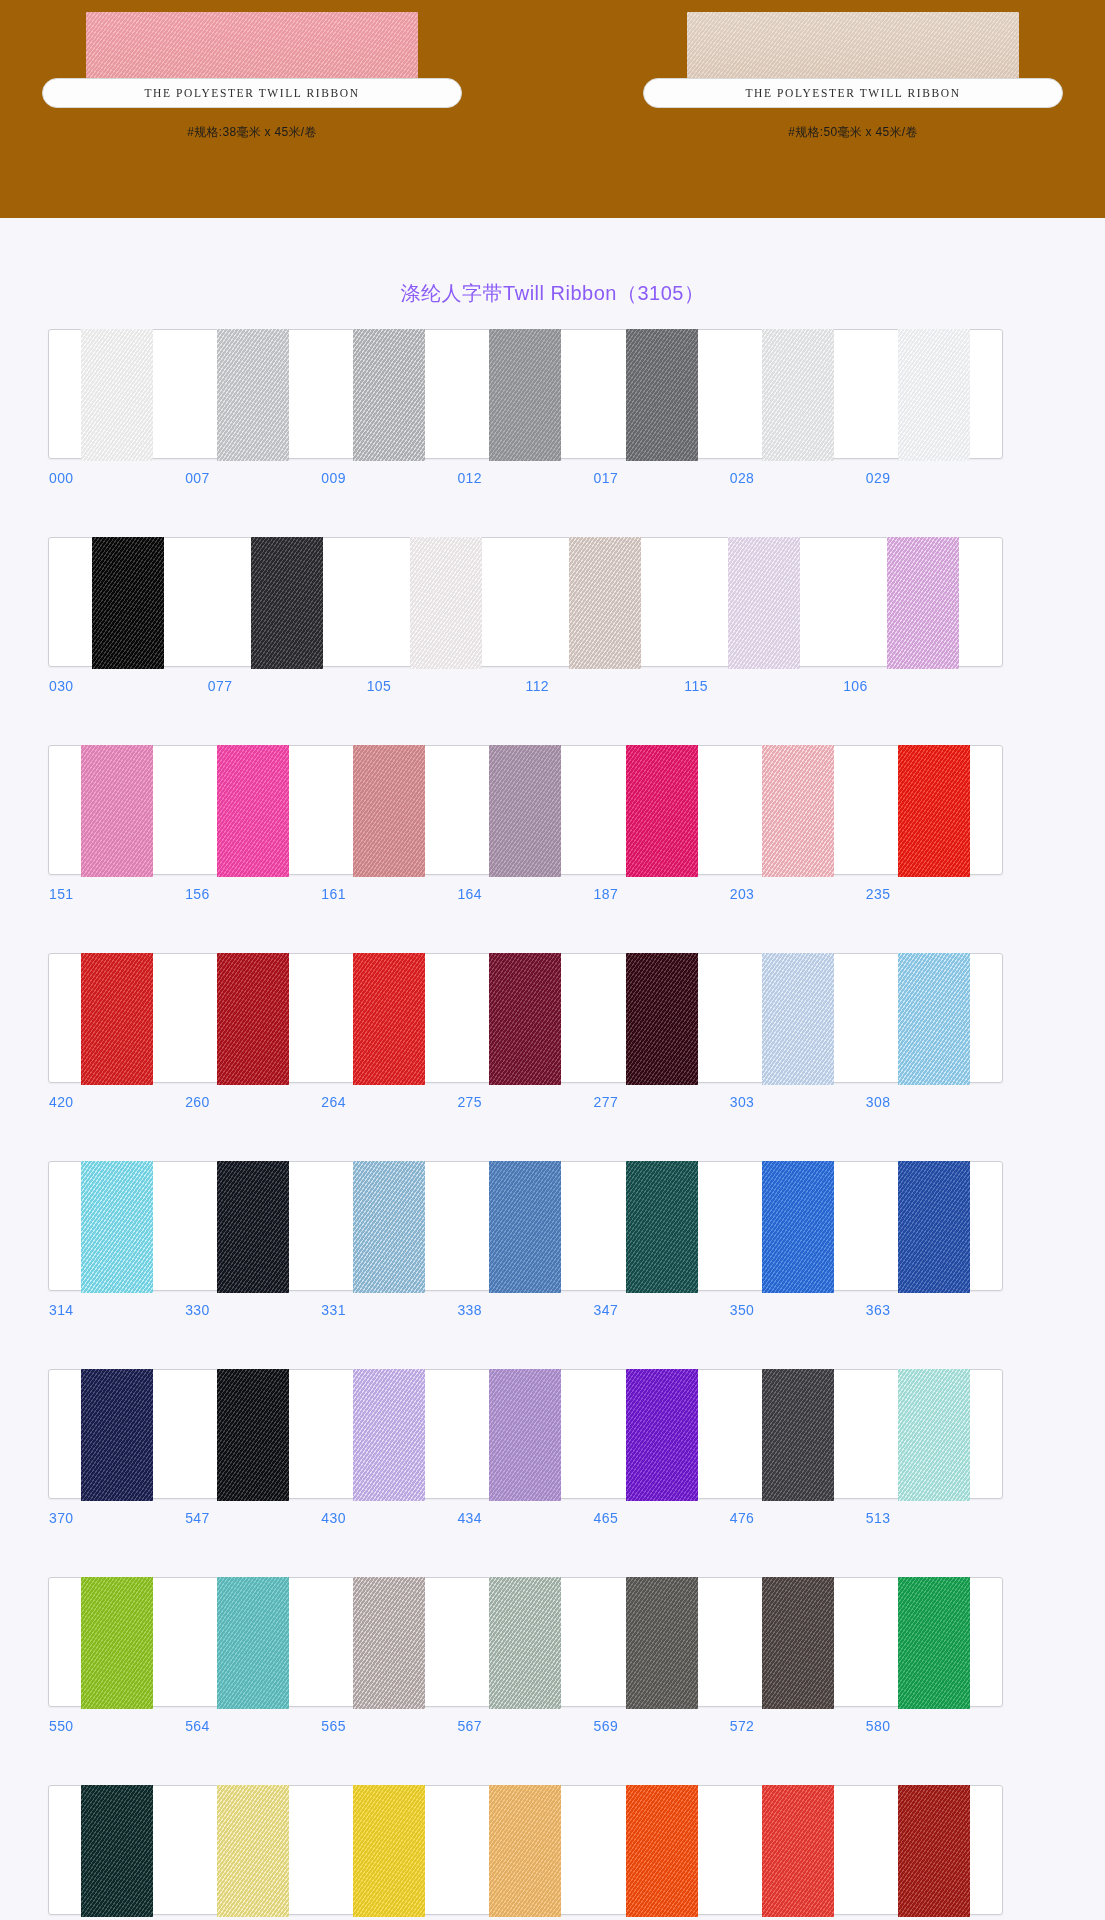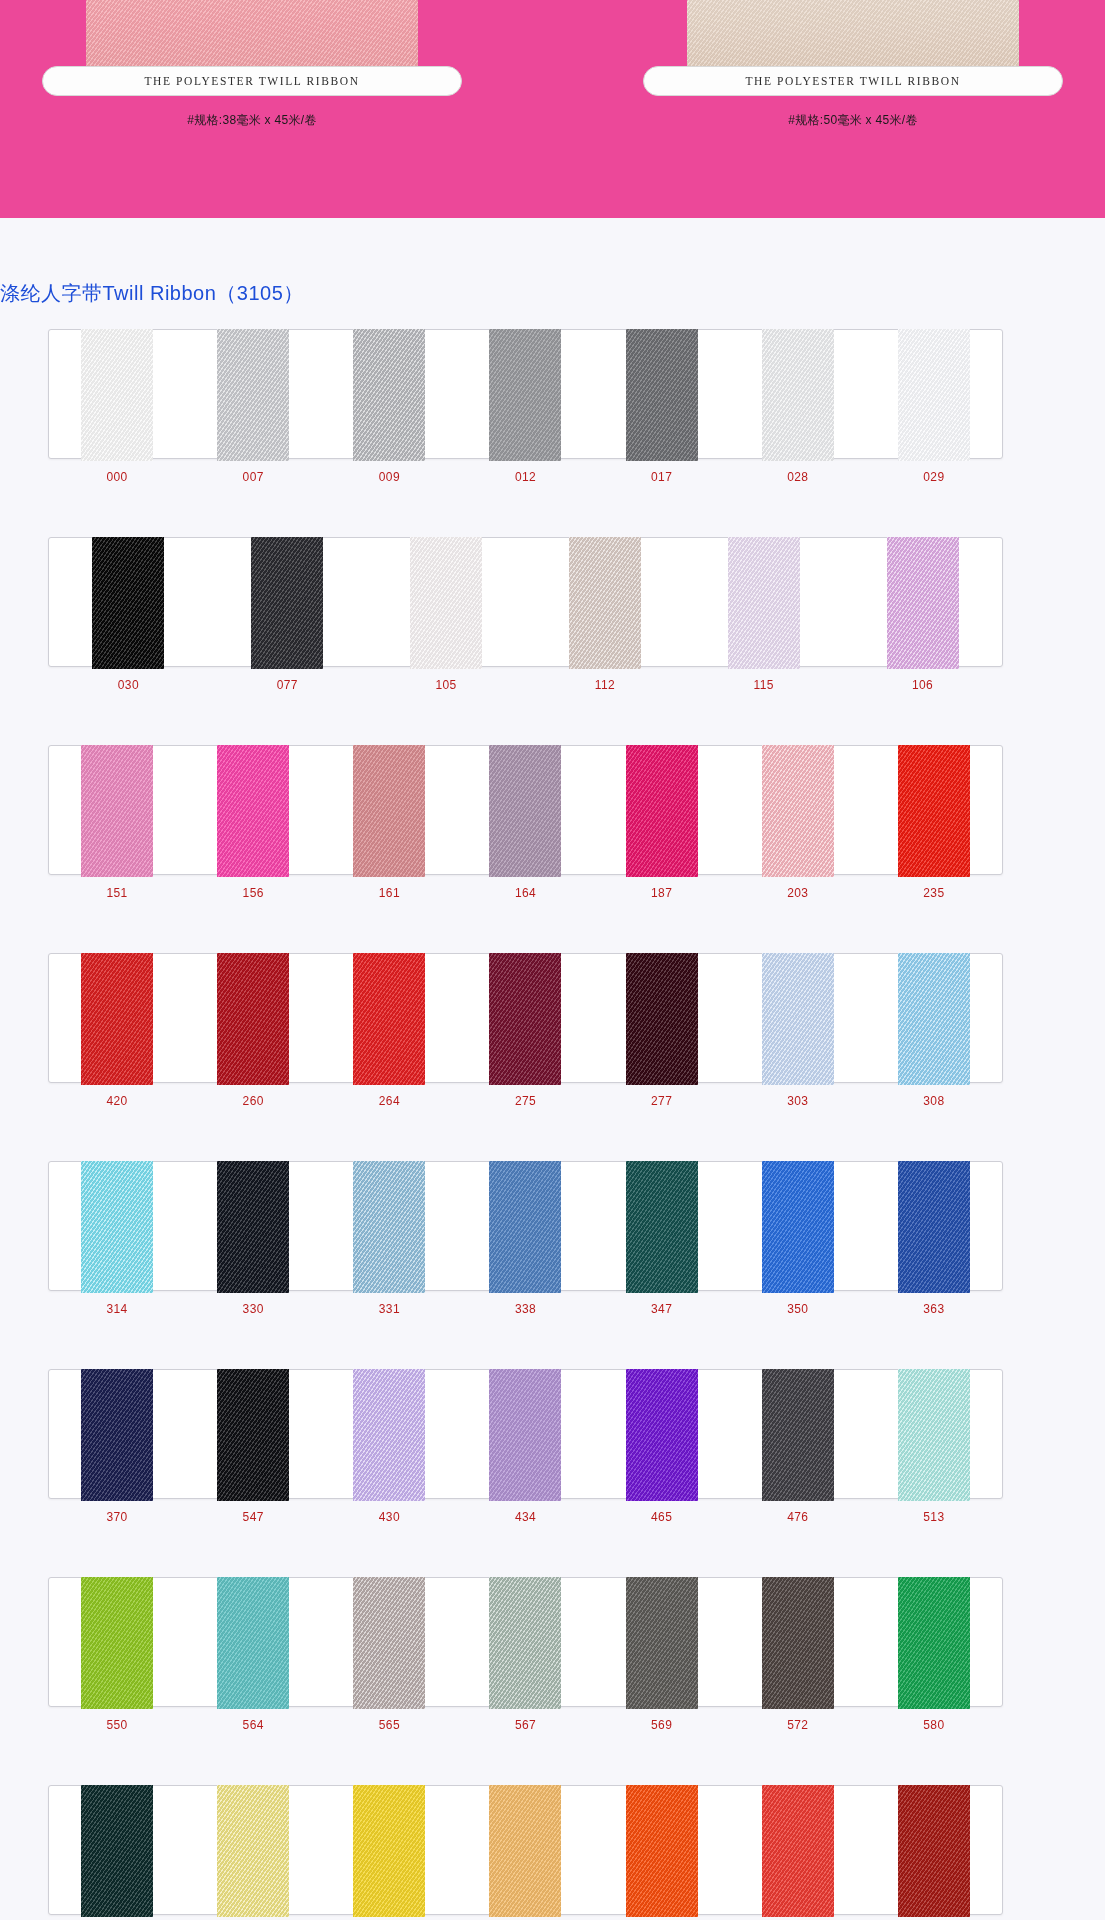--- a/index.html
+++ b/index.html
@@ -11,24 +11,24 @@
     font-family: "Liberation Sans", sans-serif;
     overflow: hidden;
     position: relative;
   }
 
   
   .top-banner {
     position: relative;
     width: 1105px;
     height: 218px;
-    background: #ec4899;
+    background: #a16207;
     display: flex;
     justify-content: space-between;
-    padding: 4px 42px;
+    padding: 16px 42px;
   }
 
   .product-card {
     position: relative;
     width: 420px;
     height: 170px;
   }
 
   .ribbon-photo {
     position: absolute;
@@ -96,23 +96,24 @@
     position: absolute;
     top: 218px;
     left: 0;
     width: 1105px;
     height: 1702px;
     background: #f7f7fb;
   }
 
   .chart-title {
     width: 100%;
+    text-align: center;
     padding-top: 62px;
     font-size: 20px;
-    color: #1d4ed8;
+    color: #8b5cf6;
     letter-spacing: 0.5px;
   }
 
   .rows-wrap {
     position: relative;
     margin-top: 22px;
     padding: 0 0 0 0;
   }
 
   .color-row {
@@ -174,23 +175,22 @@
       rgba(255,255,255,0.55) 1px,
       rgba(0,0,0,0.05) 1px,
       rgba(0,0,0,0.05) 3px
     );
   }
 
   .code-label {
     position: absolute;
     top: 140px;
     width: 100%;
-    text-align: center;
-    font-size: 12px;
-    color: #b91c1c;
+    font-size: 14px;
+    color: #3b82f6;
     letter-spacing: 0.4px;
   }
 </style>
 </head>
 <body>
 
 <div class="top-banner">
 
   <div class="product-card">
     <div class="ribbon-photo pink"></div>

